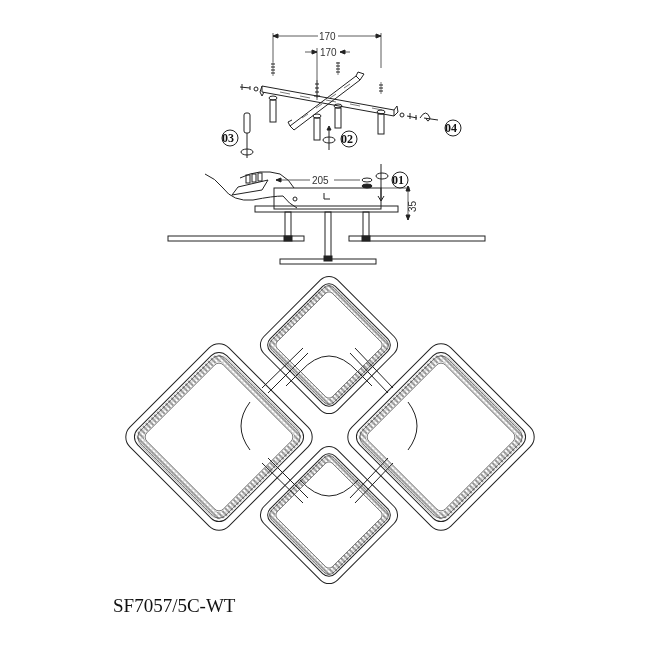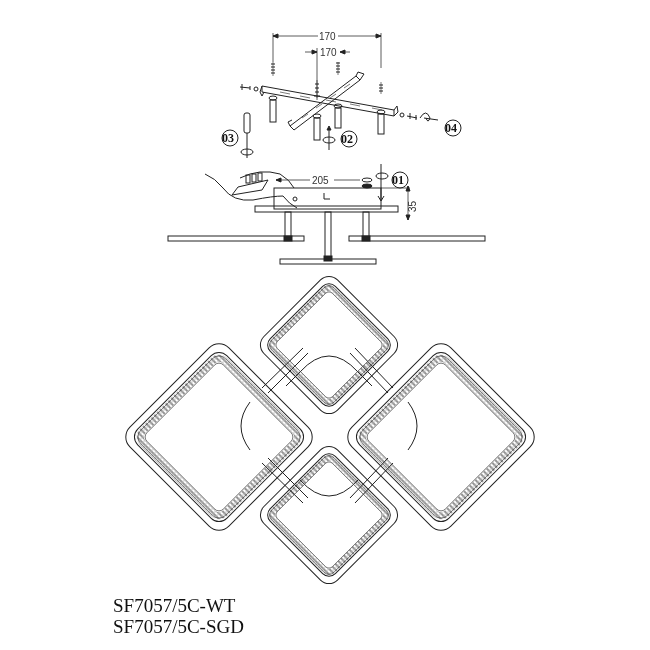--- a/index.html
+++ b/index.html
@@ -243,14 +243,13 @@
       <rect class="ln" x="-63" y="-63" width="126" height="126" rx="11"></rect>
       <rect x="-58" y="-58" width="116" height="116" rx="8" fill="none" stroke="url(#twist)" stroke-width="7"></rect>
       <rect class="thin" x="-60" y="-60" width="120" height="120" rx="9"></rect>
       <rect class="thin" x="-54" y="-54" width="108" height="108" rx="6"></rect>
     </g>
   </g>
 </svg>
 
 <div class="models">
   <div>SF7057/5C-WT</div>
-  <div>SF7057/5C-SGD</div>
 </div>
 
 </body></html>

